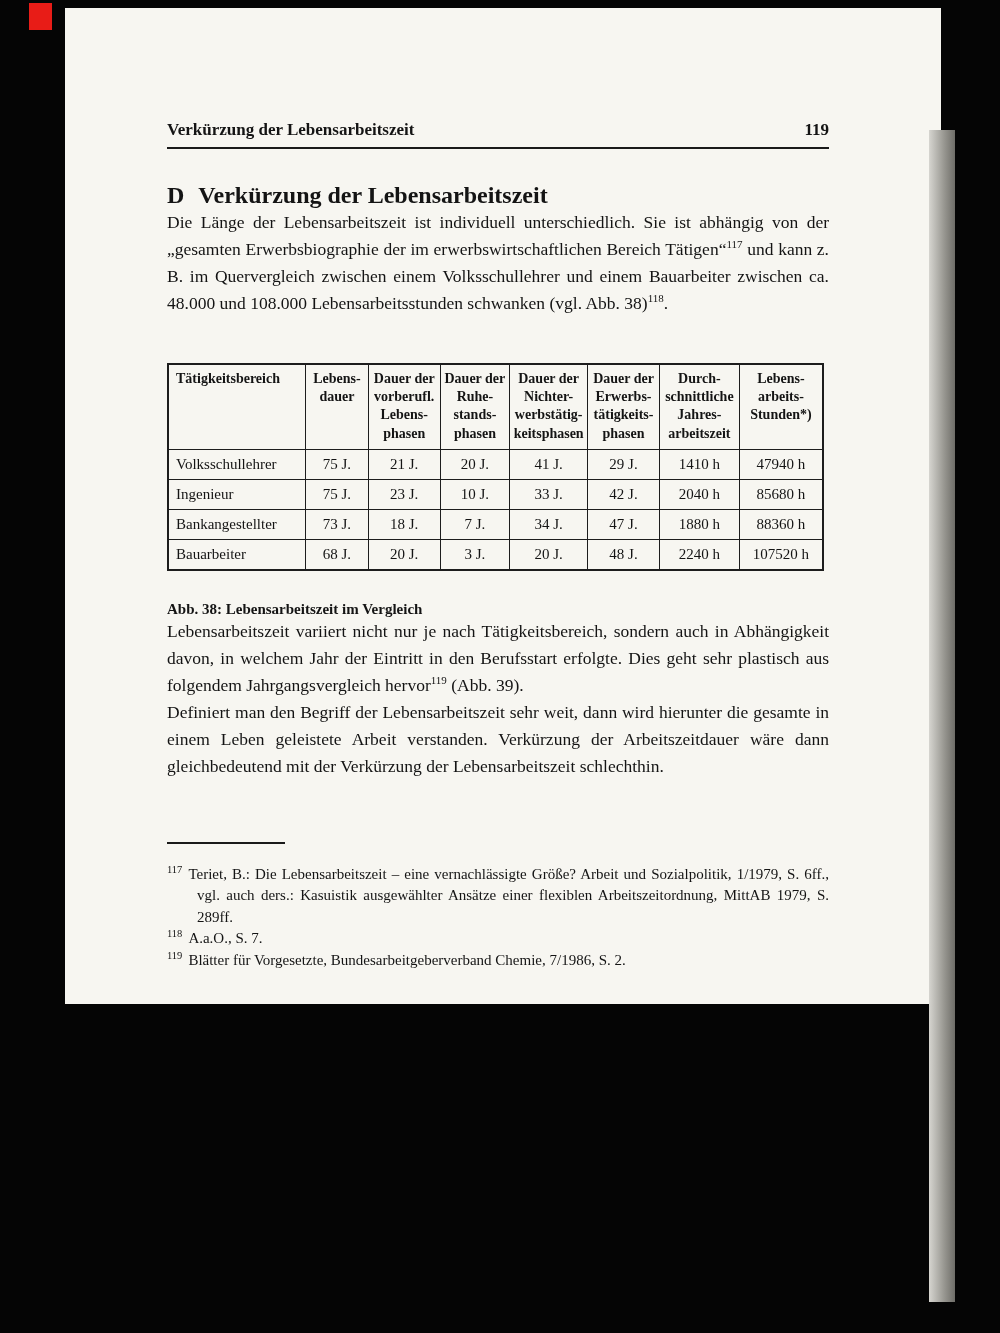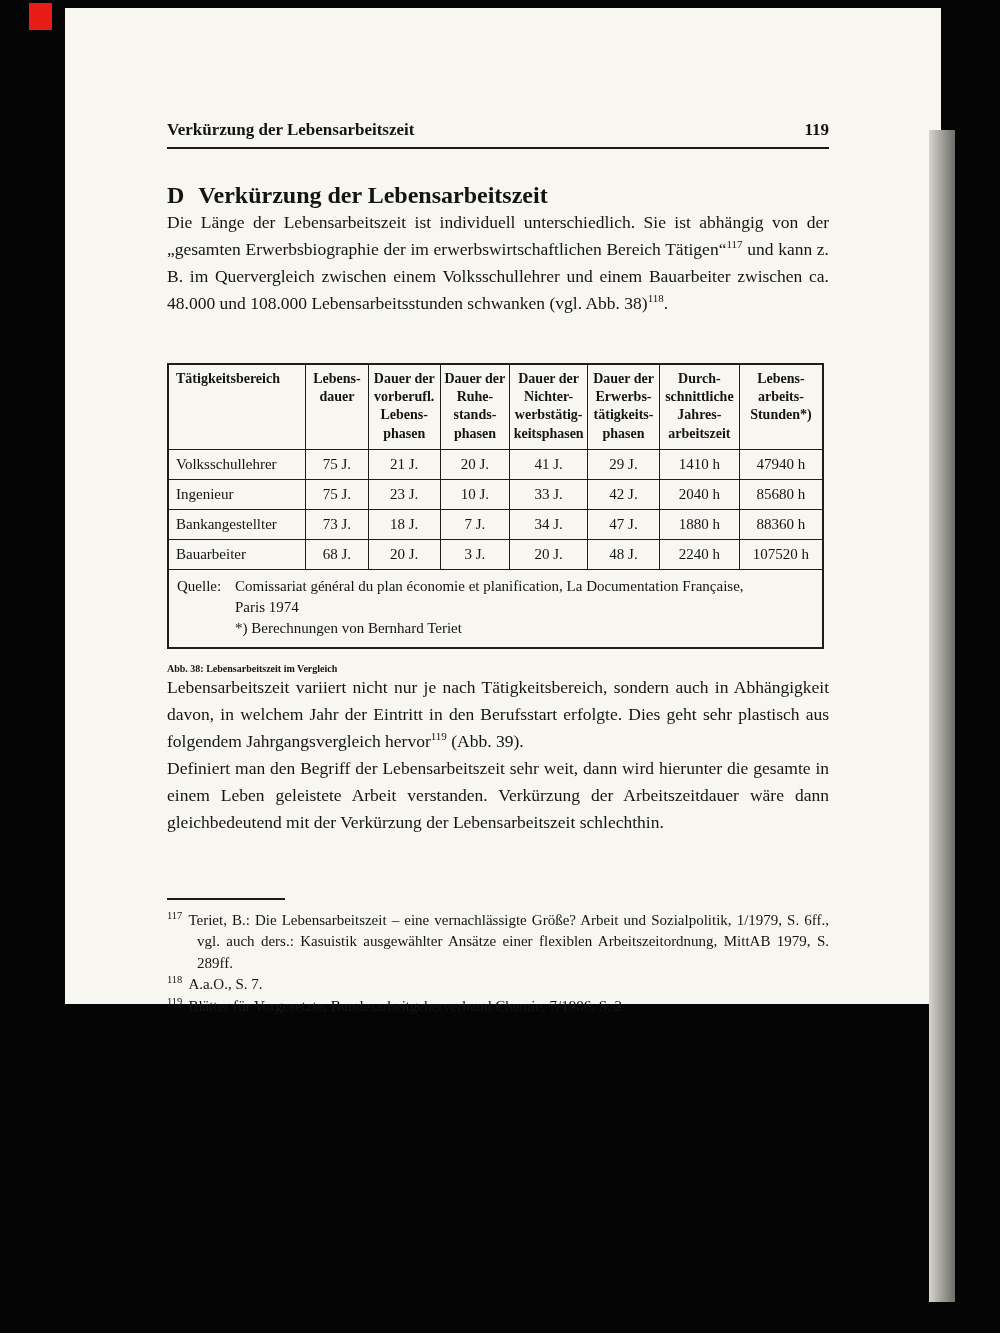--- a/index.html
+++ b/index.html
@@ -34,25 +34,25 @@
     font-size:14px;font-weight:bold;text-align:center;vertical-align:top;
     padding:5px 2px 6px 2px;line-height:1.3;
   }
   table.cmp th .hl{white-space:pre-line;display:block;}
   table.cmp th:first-child{text-align:left;padding-left:7px;}
   table.cmp td{font-size:15px;text-align:center;padding:6px 3px;}
   table.cmp td:first-child{text-align:left;padding-left:7px;}
   td.src{font-size:13px;text-align:left !important;padding:6px 8px 8px 8px !important;line-height:1.4;}
   .src-label{display:inline-block;width:58px;}
   .src-indent{padding-left:58px;}
-  .caption{margin-top:14px;font-size:10px;font-weight:bold;}
+  .caption{margin-top:30px;font-size:15px;font-weight:bold;}
   .p2{margin-top:46px;}
   .p3{margin-top:17px;}
   .fn-rule{margin-top:62px;width:118px;border-top:2px solid #1a1a1a;}
-  .footnotes{margin-top:10px;font-size:15px;line-height:21.5px;}
+  .footnotes{margin-top:20px;font-size:15px;line-height:21.5px;}
   .footnote{padding-left:30px;text-indent:-30px;text-align:justify;}
   .footnote sup{font-size:10.5px;line-height:0;vertical-align:super;margin-right:6px;}
 </style>
 </head>
 <body>
 
 <div class="red-mark"></div>
 <div class="page">
   <div class="content">
 
@@ -159,27 +159,20 @@
         <tr>
           <td>Bauarbeiter</td>
           <td>68 J.</td>
           <td>20 J.</td>
           <td>3 J.</td>
           <td>20 J.</td>
           <td>48 J.</td>
           <td>2240 h</td>
           <td>107520 h</td>
         </tr>
-        <tr>
-          <td class="src" colspan="8">
-            <div><span class="src-label">Quelle:</span><span>Comissariat général du plan économie et planification, La Documentation Française,</span></div>
-            <div class="src-indent">Paris 1974</div>
-            <div class="src-indent">*) Berechnungen von Bernhard Teriet</div>
-          </td>
-        </tr>
       </tbody>
     </table>
 
     <div class="caption">Abb. 38: Lebensarbeitszeit im Vergleich</div>
 
     <p class="body-text p2"><span>Lebensarbeitszeit variiert nicht nur je nach Tätigkeitsbereich, sondern auch in Abhängigkeit davon, in welchem Jahr der Eintritt in den Berufsstart erfolgte. Dies geht sehr plastisch aus folgendem Jahrgangsvergleich hervor</span><sup class="fnref">119</sup><span> (Abb. 39).</span></p>
 
     <p class="body-text p3">Definiert man den Begriff der Lebensarbeitszeit sehr weit, dann wird hierunter die gesamte in einem Leben geleistete Arbeit verstanden. Verkürzung der Arbeitszeitdauer wäre dann gleichbedeutend mit der Verkürzung der Lebensarbeitszeit schlechthin.</p>
 
     <div class="fn-rule"></div>

